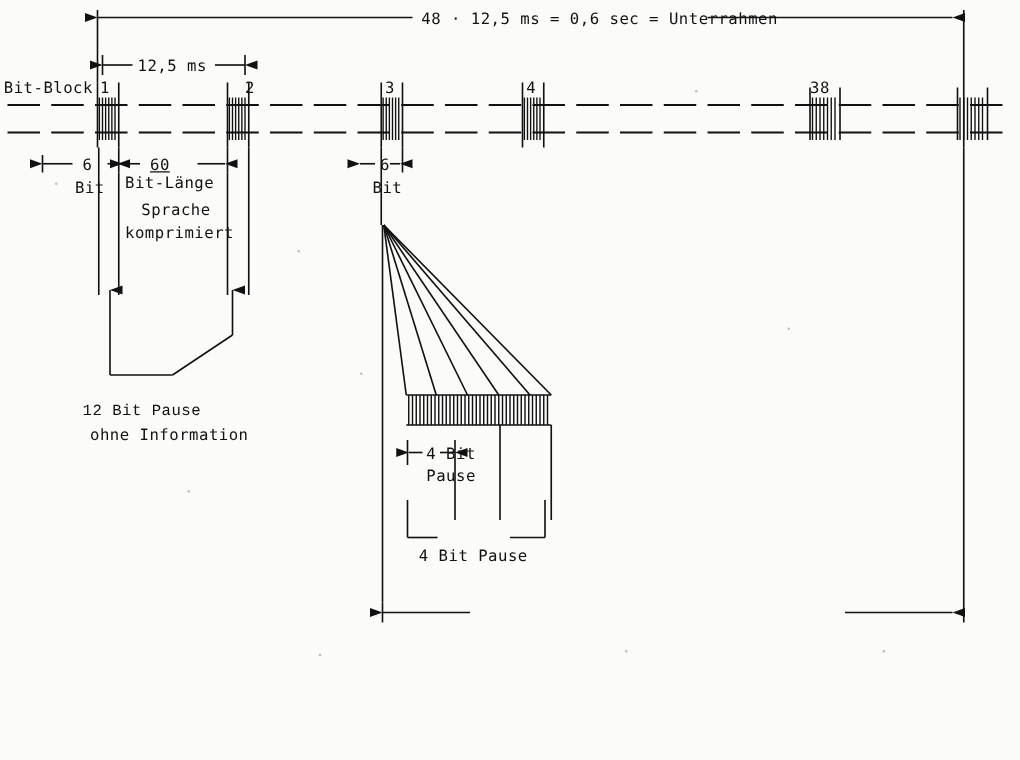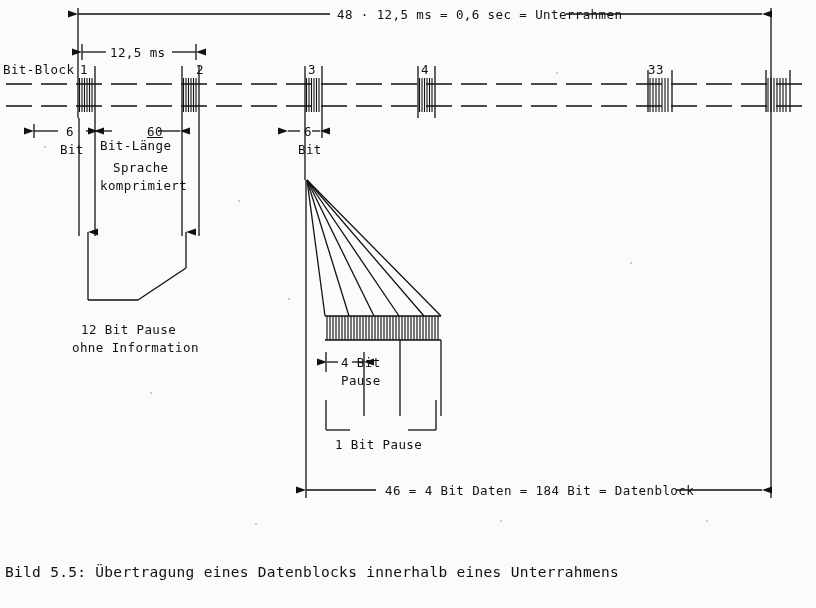--- a/index.html
+++ b/index.html
@@ -237,42 +237,40 @@
   </svg>
 
   <div class="lbl" style="left:337px;top:7px;">48 · 12,5 ms = 0,6 sec = Unterrahmen</div>
   <div class="lbl" style="left:110px;top:45px;text-align:right;">12,5 ms</div>
 
   <div class="lbl" style="left:3px;top:62px;">Bit-Block</div>
   <div class="lbl" style="left:80px;top:62px;">1</div>
   <div class="lbl" style="left:196px;top:62px;">2</div>
   <div class="lbl" style="left:308px;top:62px;">3</div>
   <div class="lbl" style="left:421px;top:62px;">4</div>
-  <div class="lbl" style="left:648px;top:62px;">33</div>
+  <div class="lbl" style="left:648px;top:62px;">38</div>
 
   <div class="lbl" style="left:66px;top:124px;">6</div>
   <div class="lbl" style="left:60px;top:142px;">Bit</div>
-  <div class="lbl" style="left:147px;top:124px;text-decoration:underline;">60</div>
+  <div class="lbl" style="left:120px;top:124px;text-decoration:underline;">60</div>
   <div class="lbl" style="left:100px;top:138px;">Bit-Länge</div>
   <div class="lbl" style="left:113px;top:160px;">Sprache</div>
   <div class="lbl" style="left:100px;top:178px;">komprimiert</div>
 
   <div class="lbl" style="left:304px;top:124px;">6</div>
   <div class="lbl" style="left:298px;top:142px;">Bit</div>
 
-  <div class="lbl" style="left:81px;top:322px;">12 Bit Pause</div>
+  <div class="lbl" style="left:66px;top:322px;font-family:Liberation Mono, monospace;">12 Bit Pause</div>
   <div class="lbl" style="left:72px;top:340px;text-align:center;">ohne Information</div>
 
   <div class="lbl" style="left:341px;top:355px;">4 Bit</div>
   <div class="lbl" style="left:341px;top:373px;">Pause</div>
-  <div class="lbl" style="left:335px;top:437px;">1 Bit Pause</div>
-
-  <div class="lbl" style="left:385px;top:483px;">46 = 4 Bit Daten = 184 Bit = Datenblock</div>
-
-  <div class="caption" style="left:5px;top:564px;">Bild 5.5: Übertragung eines Datenblocks innerhalb eines Unterrahmens</div>
+  <div class="lbl" style="left:335px;top:437px;">4 Bit Pause</div>
+
+
 
   <div class="speck" style="left:44px;top:146px;"></div>
   <div class="speck" style="left:238px;top:200px;"></div>
   <div class="speck" style="left:556px;top:72px;"></div>
   <div class="speck" style="left:630px;top:262px;"></div>
   <div class="speck" style="left:288px;top:298px;"></div>
   <div class="speck" style="left:150px;top:392px;"></div>
   <div class="speck" style="left:706px;top:520px;"></div>
   <div class="speck" style="left:500px;top:520px;"></div>
   <div class="speck" style="left:255px;top:523px;"></div>

